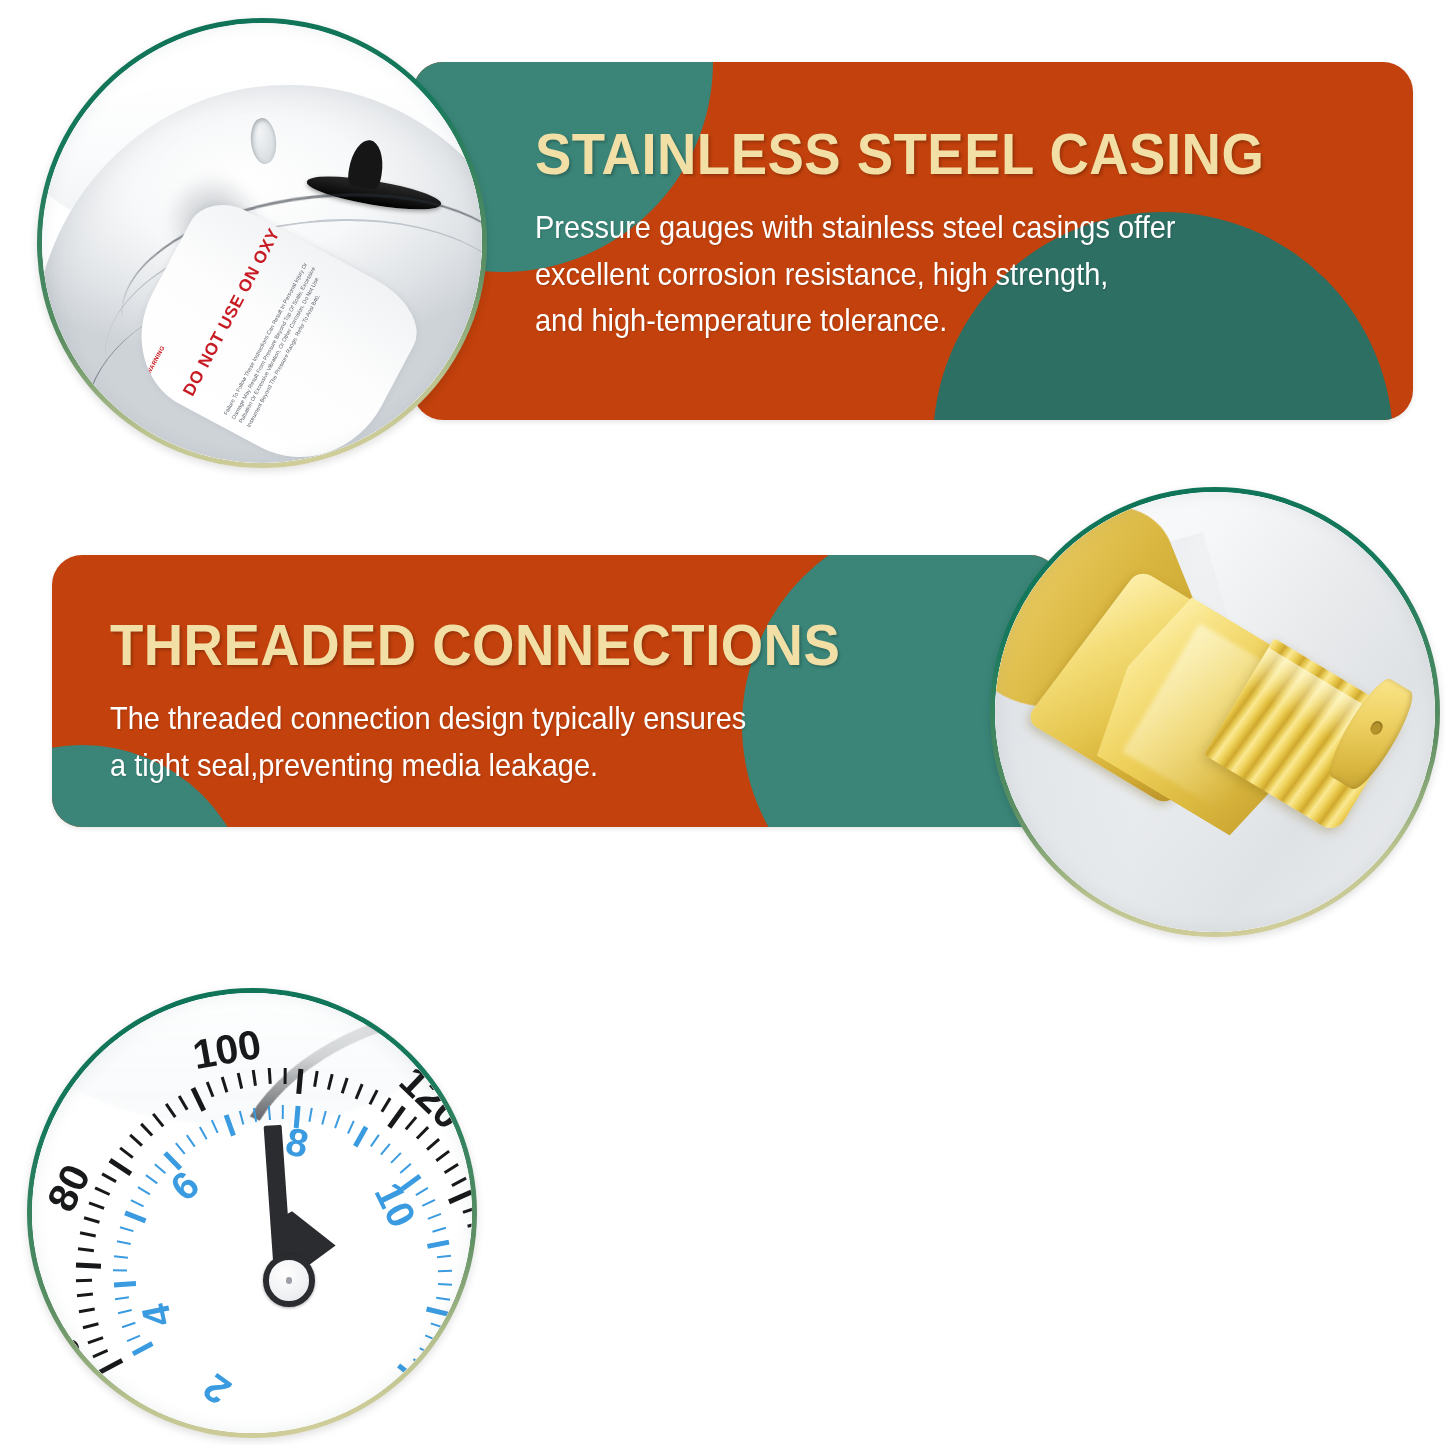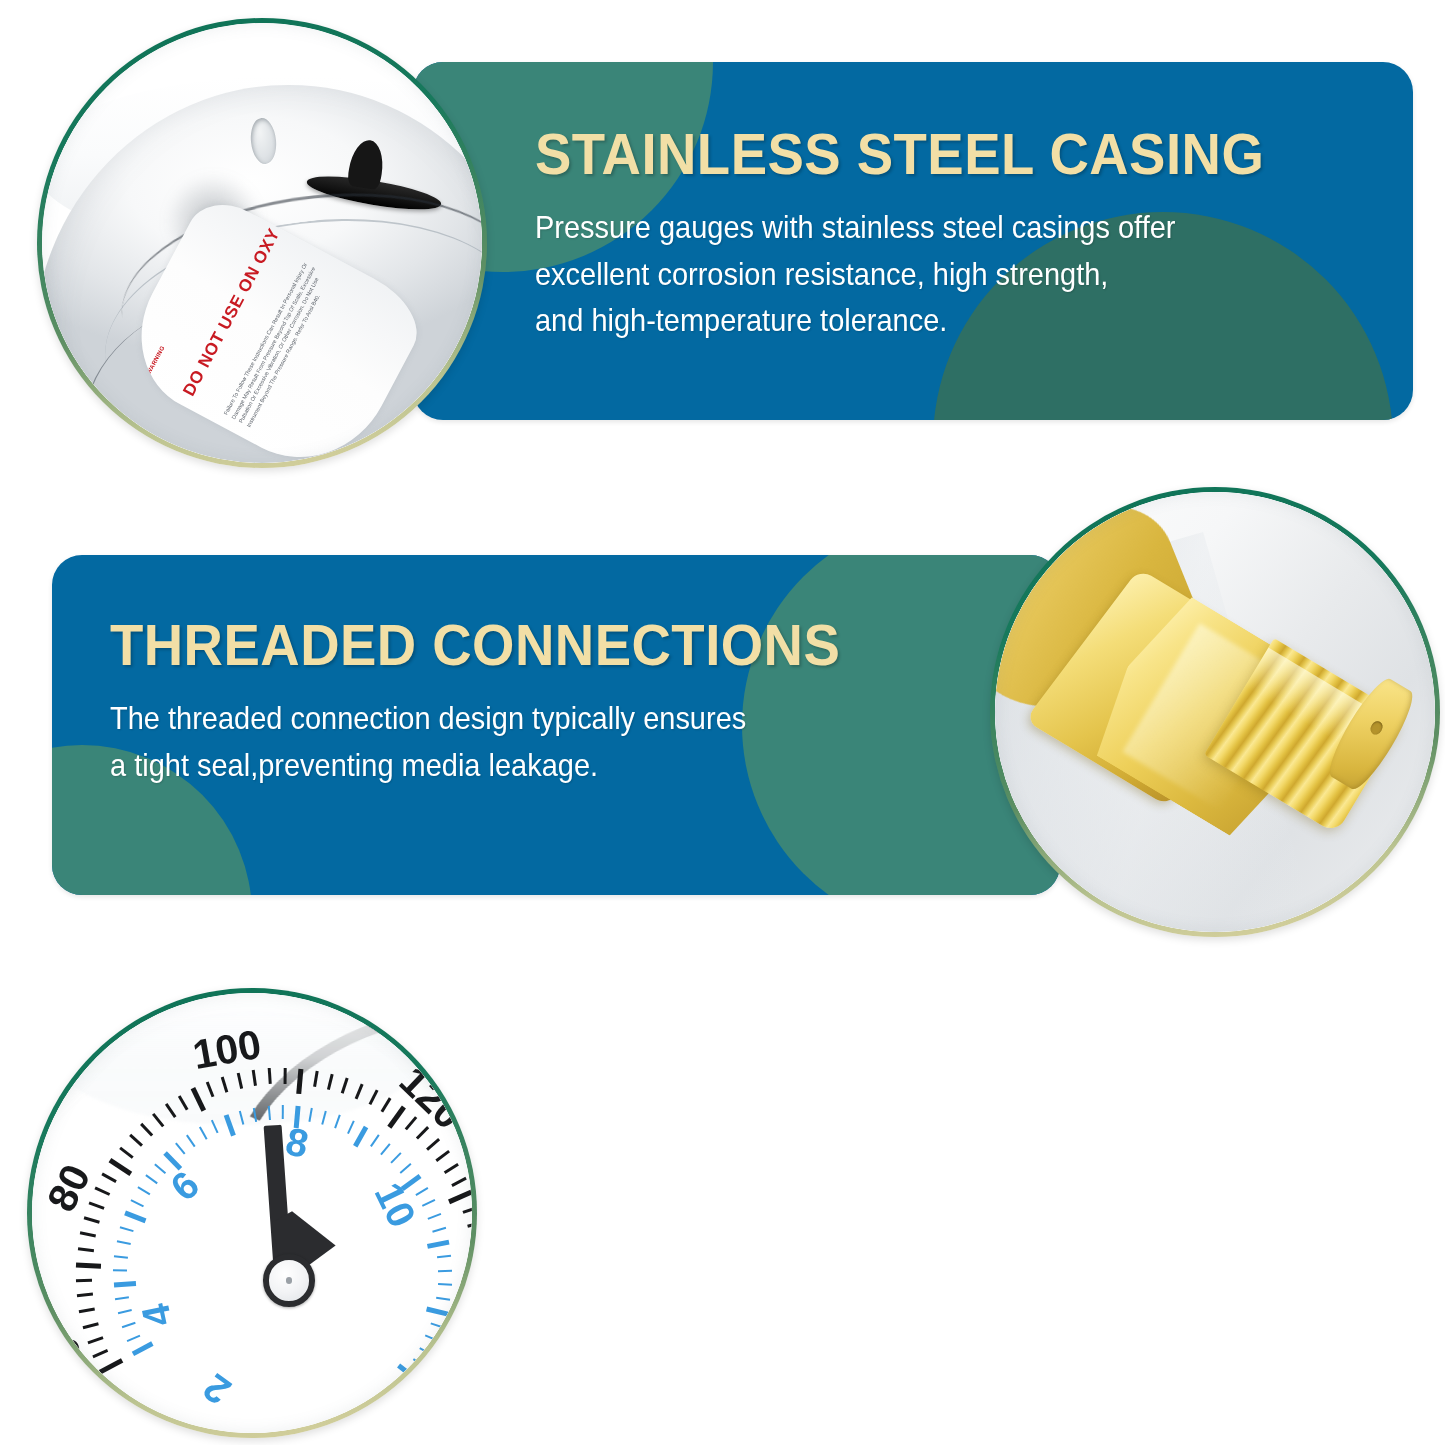--- a/index.html
+++ b/index.html
@@ -7,31 +7,31 @@
     width:1445px;height:1445px;
     background:#ffffff;
     font-family:"Liberation Sans","DejaVu Sans",sans-serif;
     overflow:hidden;
   }
   .stage{position:relative;width:1445px;height:1445px;overflow:hidden;background:#fff;}
 
   
   .panel{
     position:absolute;
-    background:#0369a1;
+    background:#c2410c;
     border-radius:30px;
     overflow:hidden;
     box-shadow:0 2px 5px rgba(0,0,0,.10);
   }
   .panel .blob{position:absolute;border-radius:50%;pointer-events:none;}
   .blob-dark{background:#2e6f64;}
   .blob-light{background:#3a8578;}
 
   #panel-1{left:413px;top:62px;width:1000px;height:358px;}
-  #panel-2{left:52px;top:555px;width:1008px;height:340px;}
+  #panel-2{left:52px;top:555px;width:1008px;height:272px;}
   #panel-3{left:413px;top:1034px;width:1000px;height:358px;}
 
   .panel-text{position:absolute;z-index:3;}
   .feat-title{
     font-family:"Liberation Sans Narrow","Liberation Sans","DejaVu Sans Condensed",sans-serif;
     font-weight:bold;
     color:#f2dfa6;
     font-size:58px;
     letter-spacing:.5px;
     line-height:1.04;

